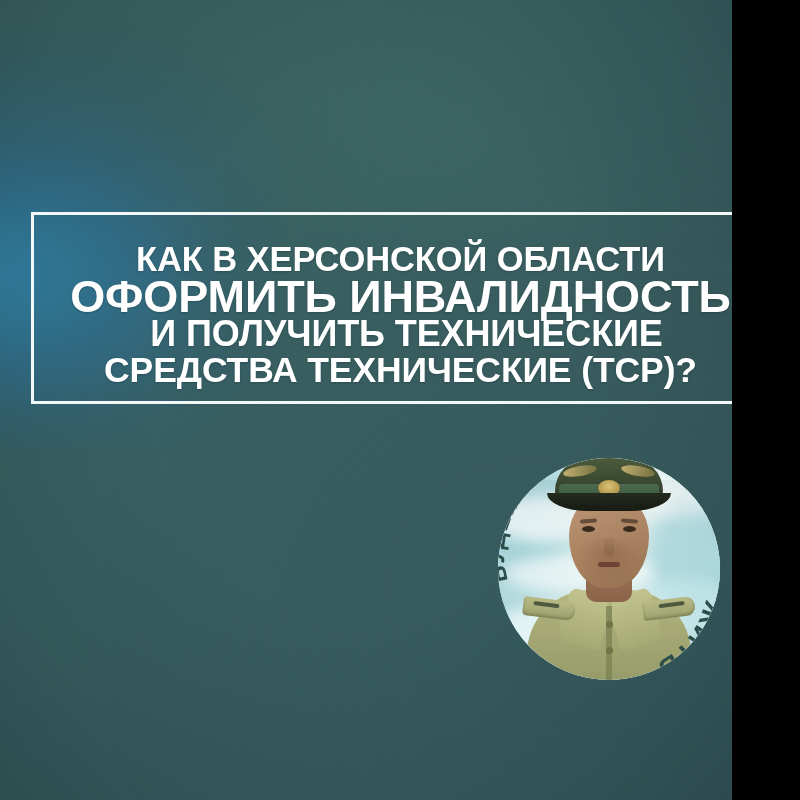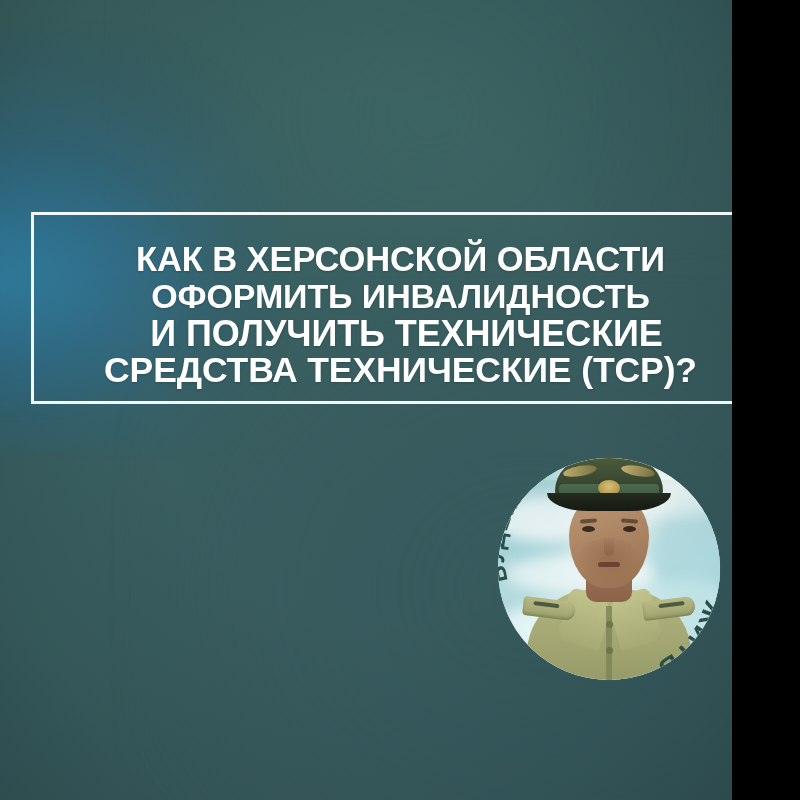--- a/index.html
+++ b/index.html
@@ -105,21 +105,21 @@
     color: #ffffff;
     font-family: "Liberation Sans", sans-serif;
     font-weight: bold;
     font-size: 35px;
     line-height: 37px;
     letter-spacing: -0.2px;
     white-space: nowrap;
     text-shadow: 0 1px 2px rgba(20,50,52,0.35);
   }
   .headline-line.l1 { font-size: 34.5px; letter-spacing: -0.1px; }
-  .headline-line.l2 { font-size: 34px; letter-spacing: -0.1px; }
+  .headline-line.l2 { font-size: 45px; letter-spacing: -0.1px; }
   .headline-line.l3 { font-size: 36px; letter-spacing: -0.1px; padding-left: 12px; }
   .headline-line.l4 { font-size: 35.5px; letter-spacing: -0.1px; }
 
   
   .badge {
     position: absolute;
     left: 498px;
     top: 458px;
     width: 222px;
     height: 222px;

